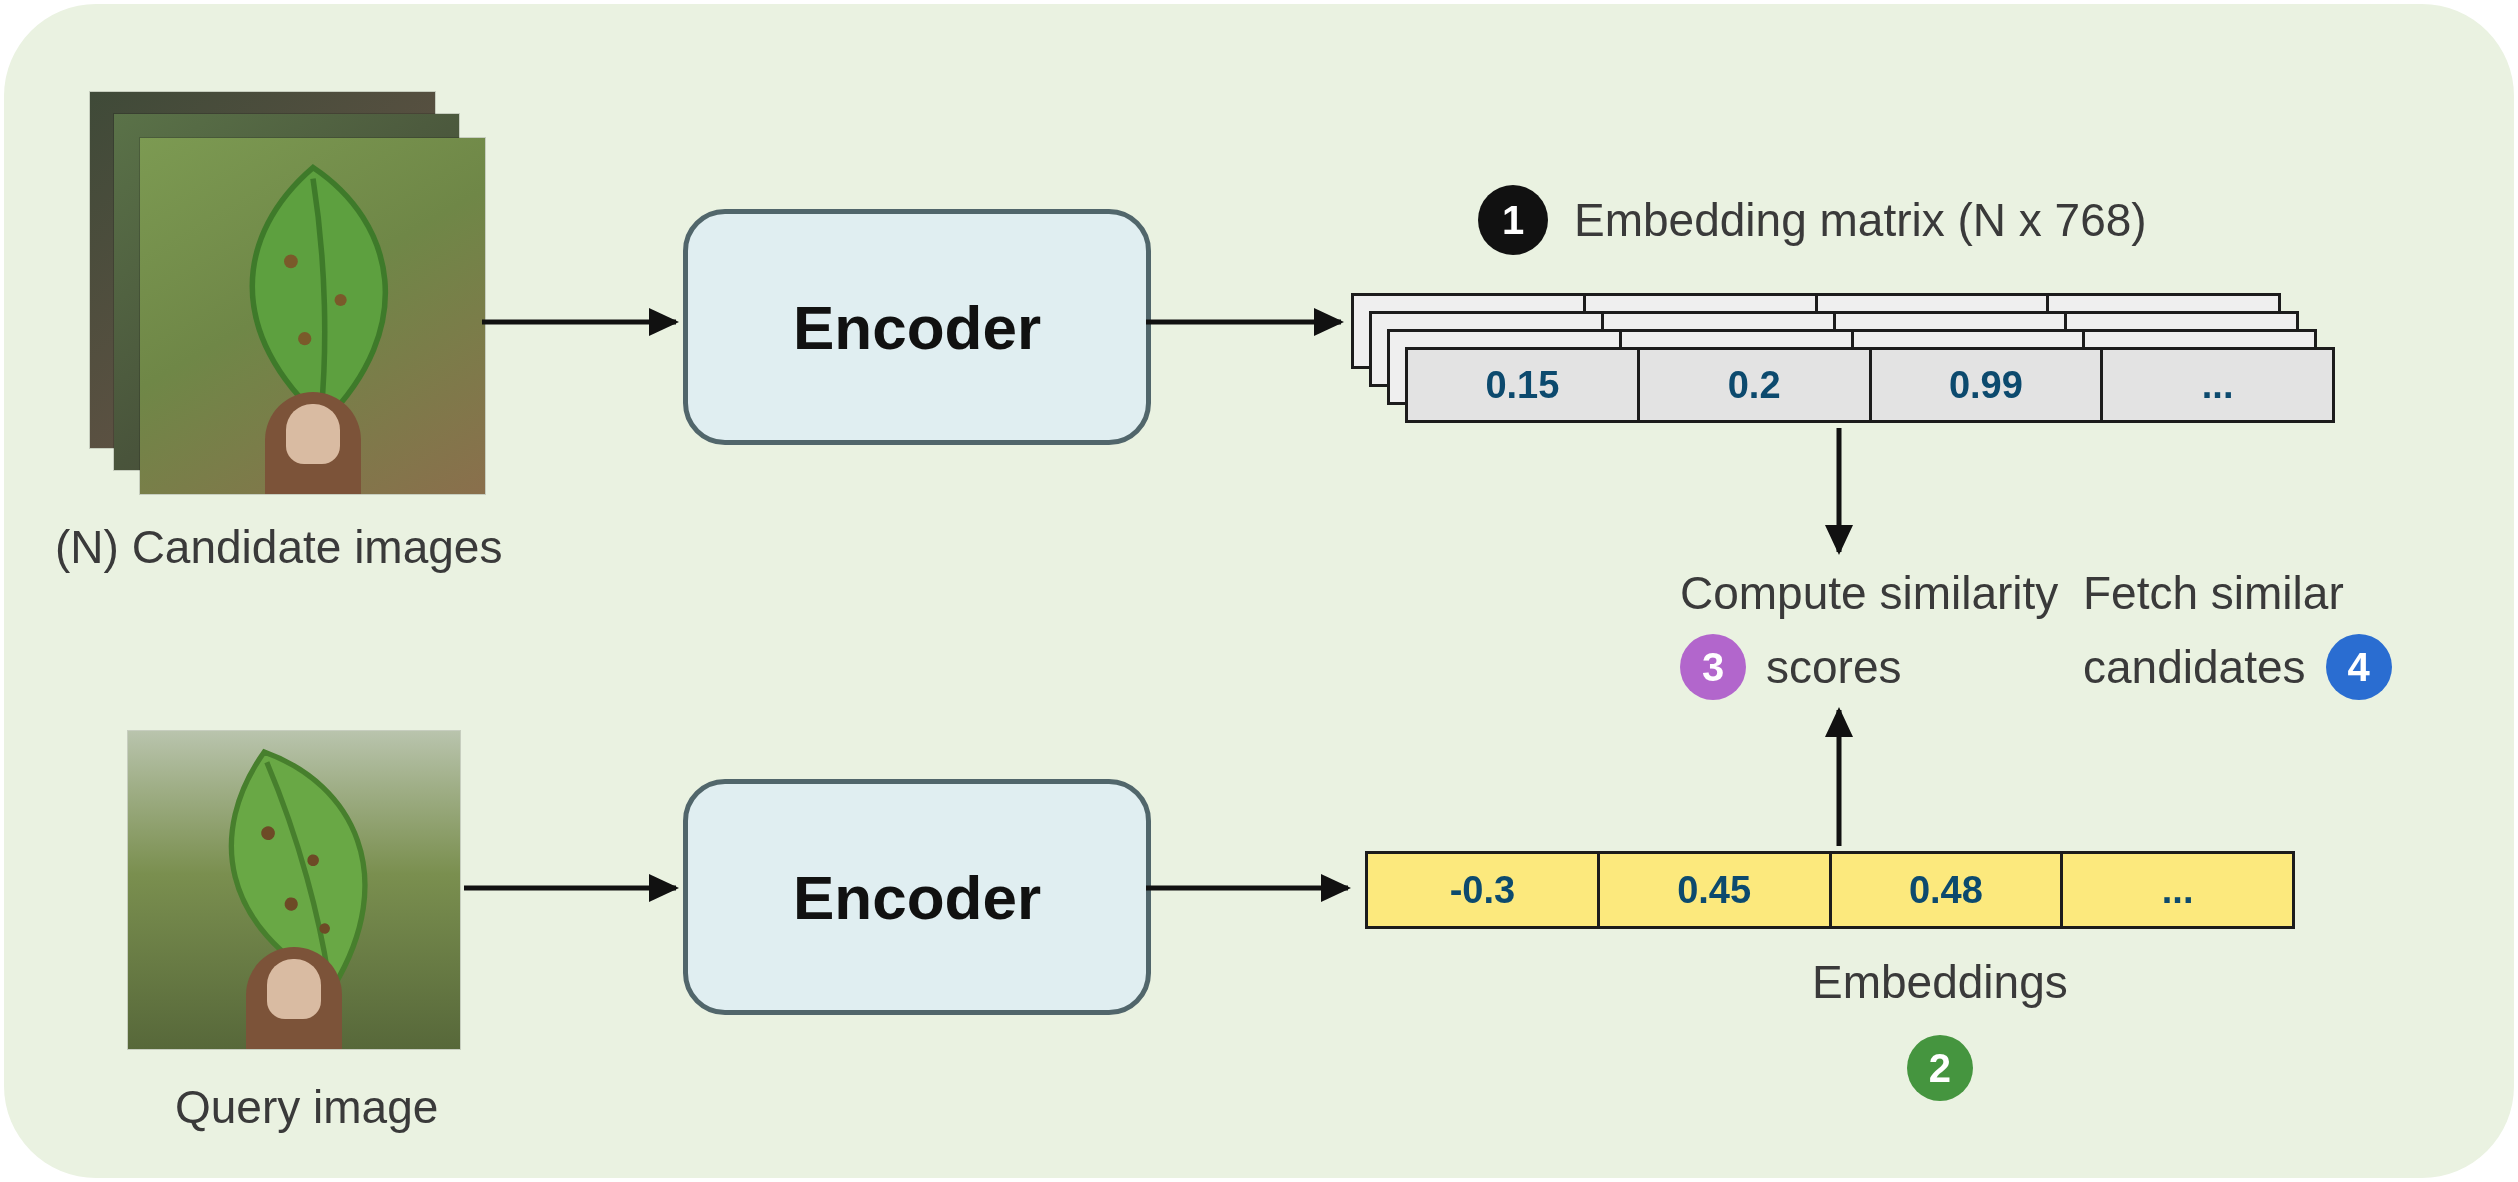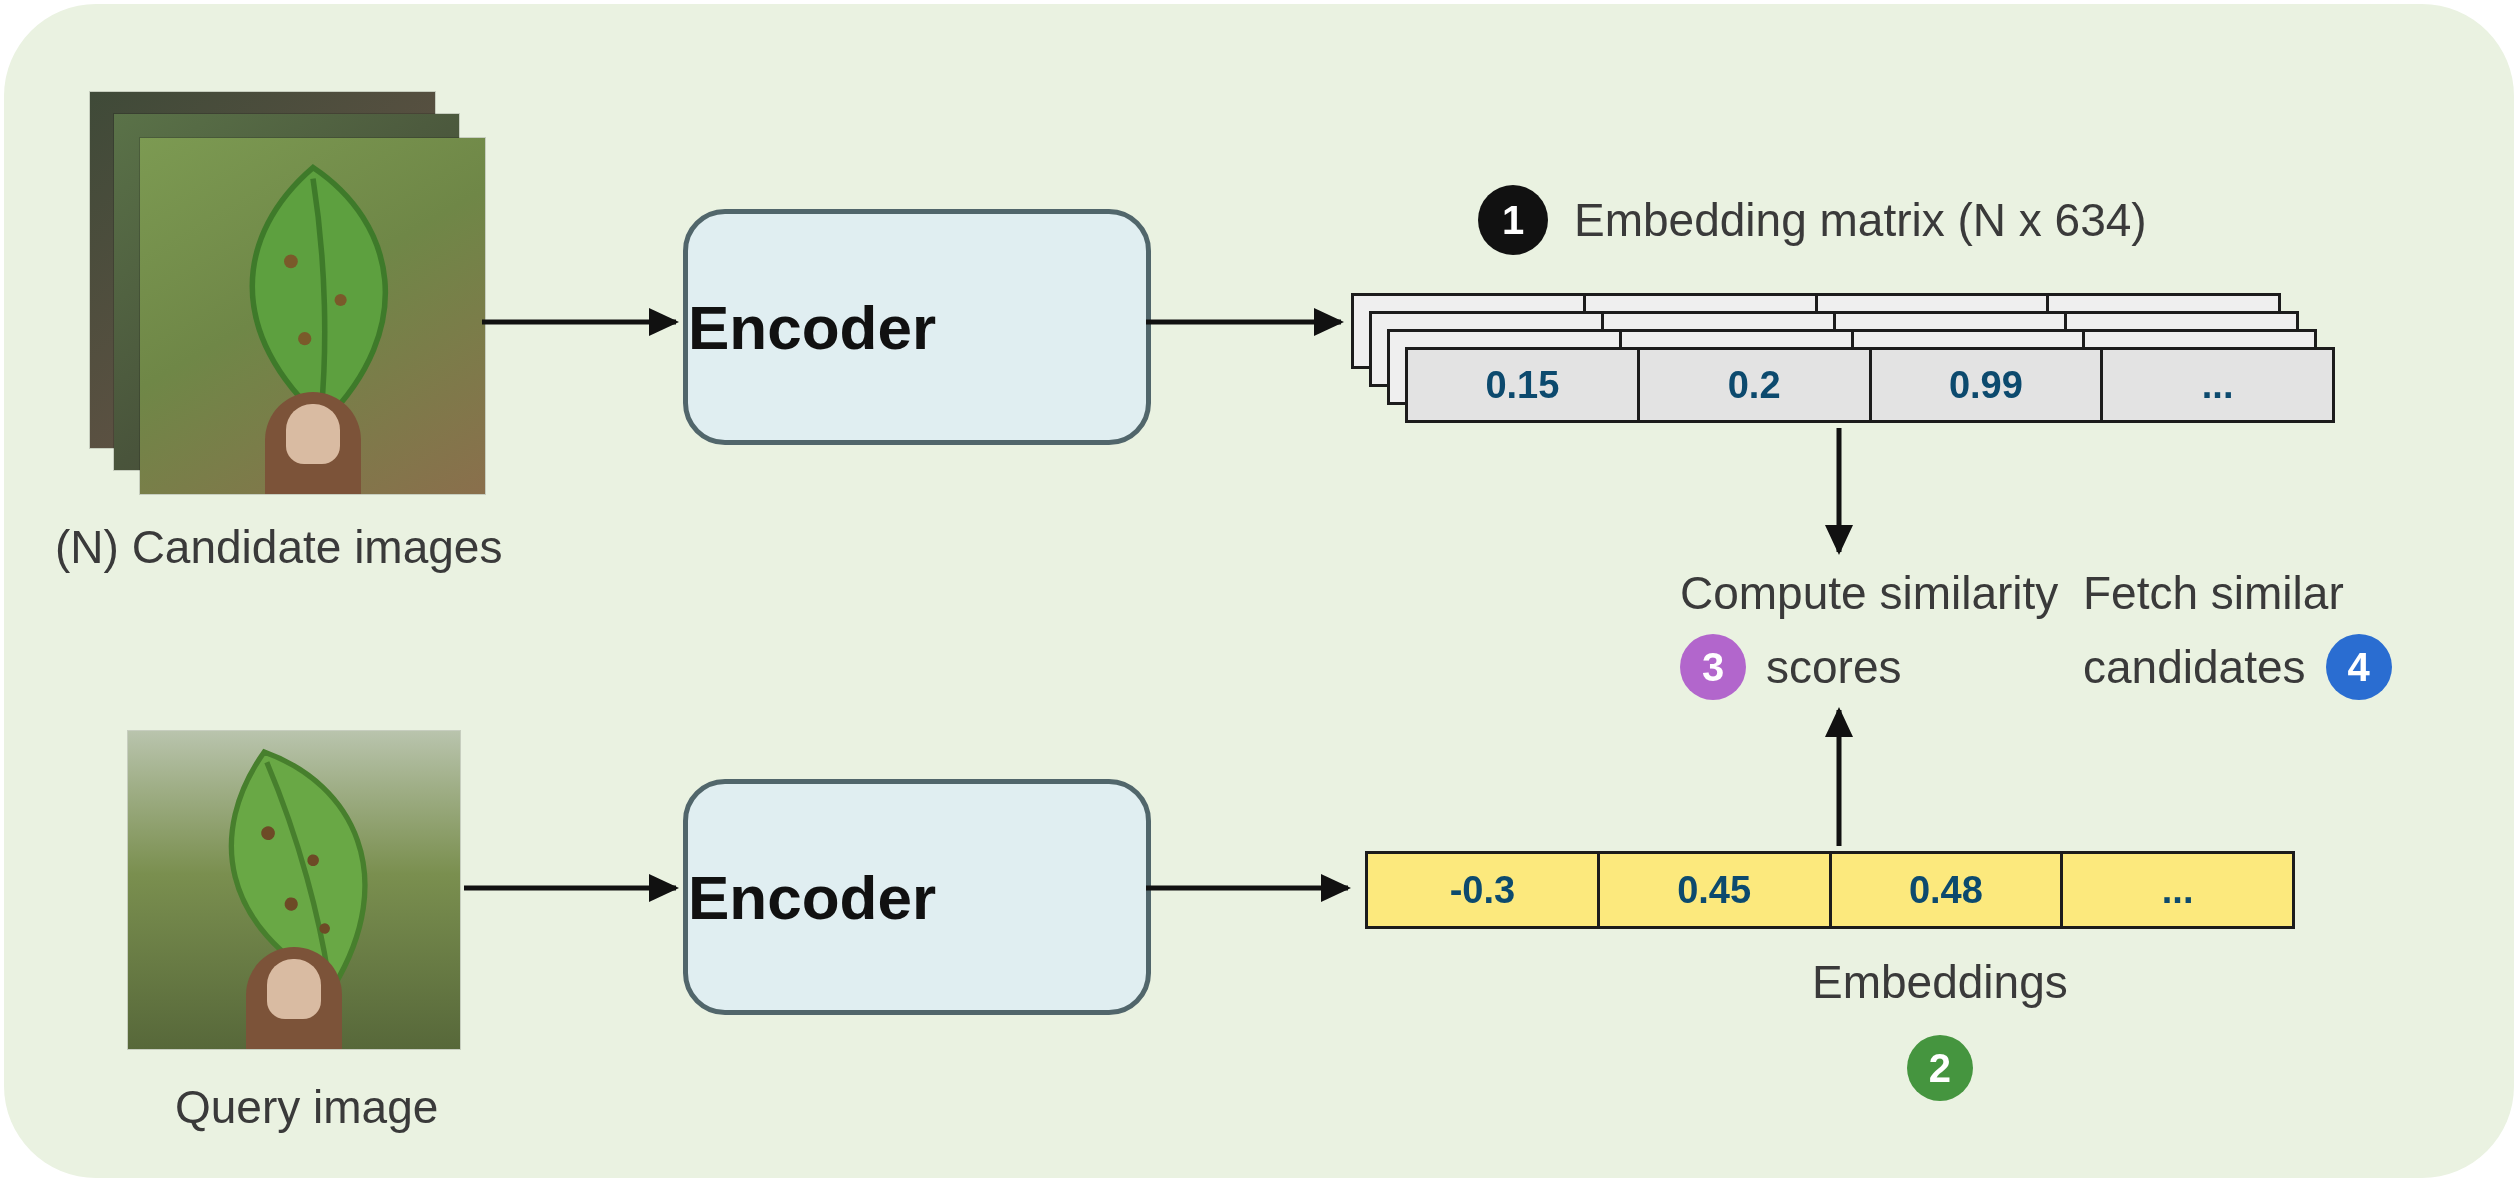--- a/index.html
+++ b/index.html
@@ -64,21 +64,21 @@
   }
 
   
   .encoder-box {
     position: absolute;
     left: 683px;
     width: 458px; height: 226px;
     background: #e0eef1;
     border: 5px solid #51666b;
     border-radius: 42px;
-    display: flex; align-items: center; 
+    display: flex; align-items: center; justify-content: center;
     font-size: 62px; font-weight: bold; color: #111;
   }
 
   
   .vec-row {
     position: absolute;
     display: flex;
     width: 930px; height: 76px;
     border: 3px solid #1c1c1c;
     box-sizing: border-box;
@@ -160,21 +160,21 @@
 
   <div class="encoder-box" style="top:209px;">
     <span>Encoder</span>
   </div>
   <div class="encoder-box" style="top:779px;">
     <span>Encoder</span>
   </div>
 
   <div class="step-label-row" style="left:1478px; top:185px;">
     <span class="badge big" style="background: rgb(17, 17, 17);">1</span>
-    <span class="step-text">Embedding matrix (N x 634)</span>
+    <span class="step-text">Embedding matrix (N x 768)</span>
   </div>
 
   <div class="vec-row back" style="left:1351px; top:293px;">
     <div class="vec-cell"></div>
       <div class="vec-cell"></div>
     <div class="vec-cell"></div>
       <div class="vec-cell"></div>
   </div>
   <div class="vec-row back" style="left:1369px; top:311px;">
     <div class="vec-cell"></div>

